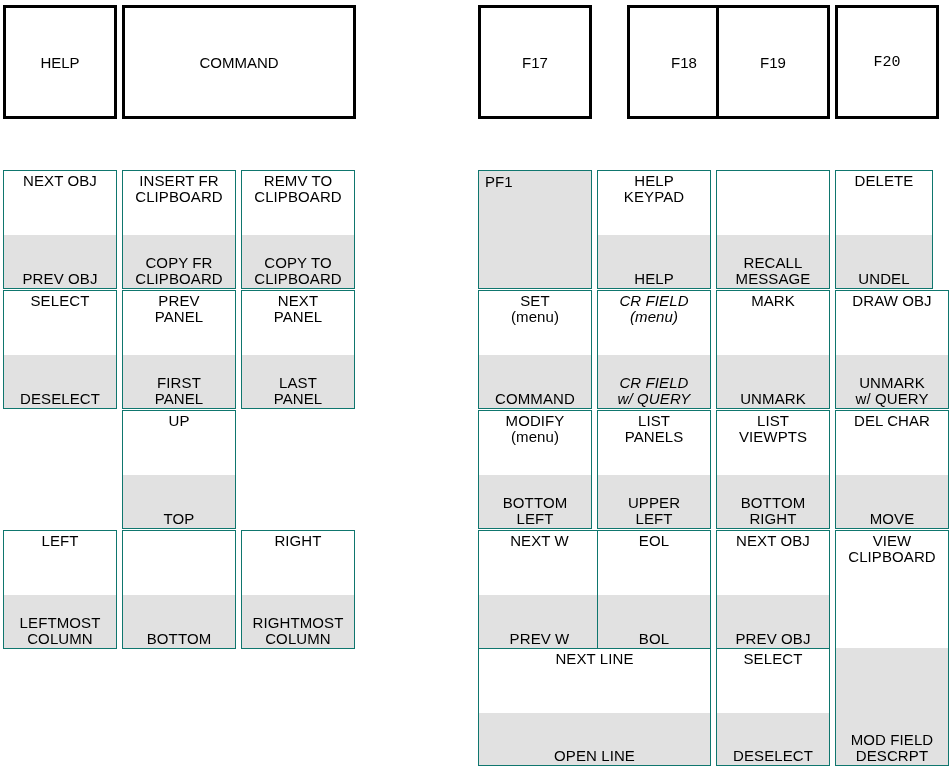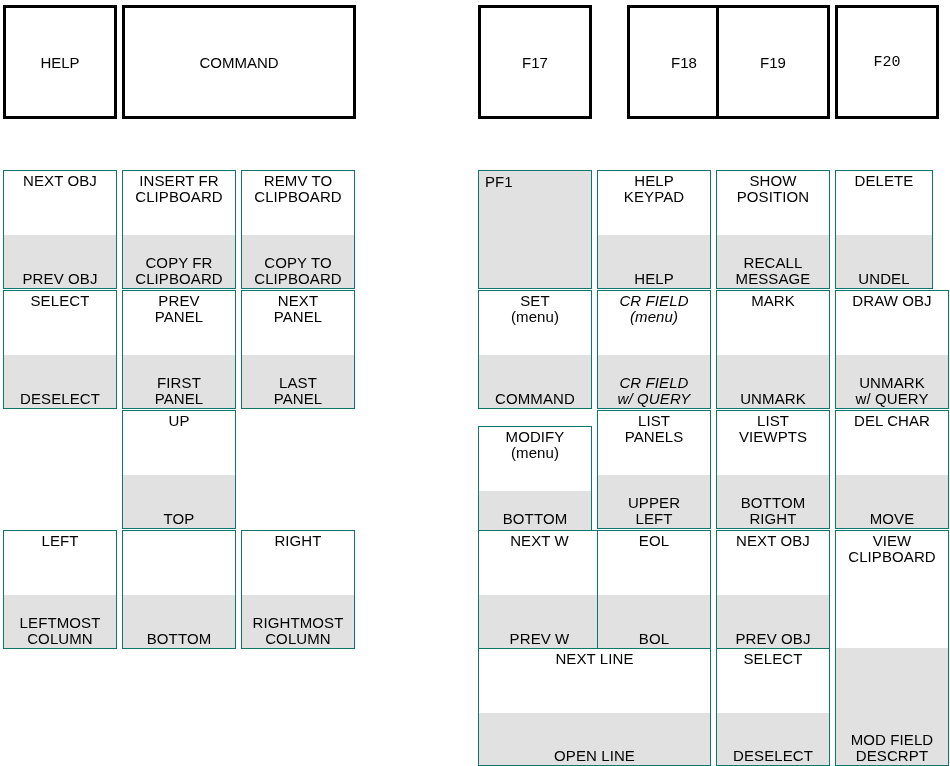--- a/index.html
+++ b/index.html
@@ -160,21 +160,20 @@
 
   <div class="key shaded-full" style="left:478px; top:170px; width:114px; height:119px;">
     <div class="half top">PF1</div>
 
   </div>
   <div class="key" style="left:597px; top:170px; width:114px; height:119px;">
     <div class="half top">HELP<br>KEYPAD</div>
     <div class="half bot">HELP</div>
   </div>
   <div class="key" style="left:716px; top:170px; width:114px; height:119px;">
-    <div class="half top">SHOW<br>POSITION</div>
     <div class="half bot">RECALL<br>MESSAGE</div>
   </div>
   <div class="key" style="left:835px; top:170px; width:98px; height:119px;">
     <div class="half top">DELETE</div>
     <div class="half bot">UNDEL</div>
   </div>
 
   <div class="key" style="left:478px; top:290px; width:114px; height:119px;">
     <div class="half top">SET<br>(menu)</div>
     <div class="half bot">COMMAND</div>
@@ -185,21 +184,21 @@
   </div>
   <div class="key" style="left:716px; top:290px; width:114px; height:119px;text-decoration:underline;">
     <div class="half top">MARK</div>
     <div class="half bot">UNMARK</div>
   </div>
   <div class="key" style="left:835px; top:290px; width:114px; height:119px;">
     <div class="half top">DRAW OBJ</div>
     <div class="half bot">UNMARK<br>w/ QUERY</div>
   </div>
 
-  <div class="key" style="left:478px; top:410px; width:114px; height:119px;margin-top:16px;">
+  <div class="key" style="left:478px; top:410px; width:114px; height:119px;">
     <div class="half top">MODIFY<br>(menu)</div>
     <div class="half bot">BOTTOM<br>LEFT</div>
   </div>
   <div class="key" style="left:597px; top:410px; width:114px; height:119px;">
     <div class="half top">LIST<br>PANELS</div>
     <div class="half bot">UPPER<br>LEFT</div>
   </div>
   <div class="key" style="left:716px; top:410px; width:114px; height:119px;">
     <div class="half top">LIST<br>VIEWPTS</div>
     <div class="half bot">BOTTOM<br>RIGHT</div>

